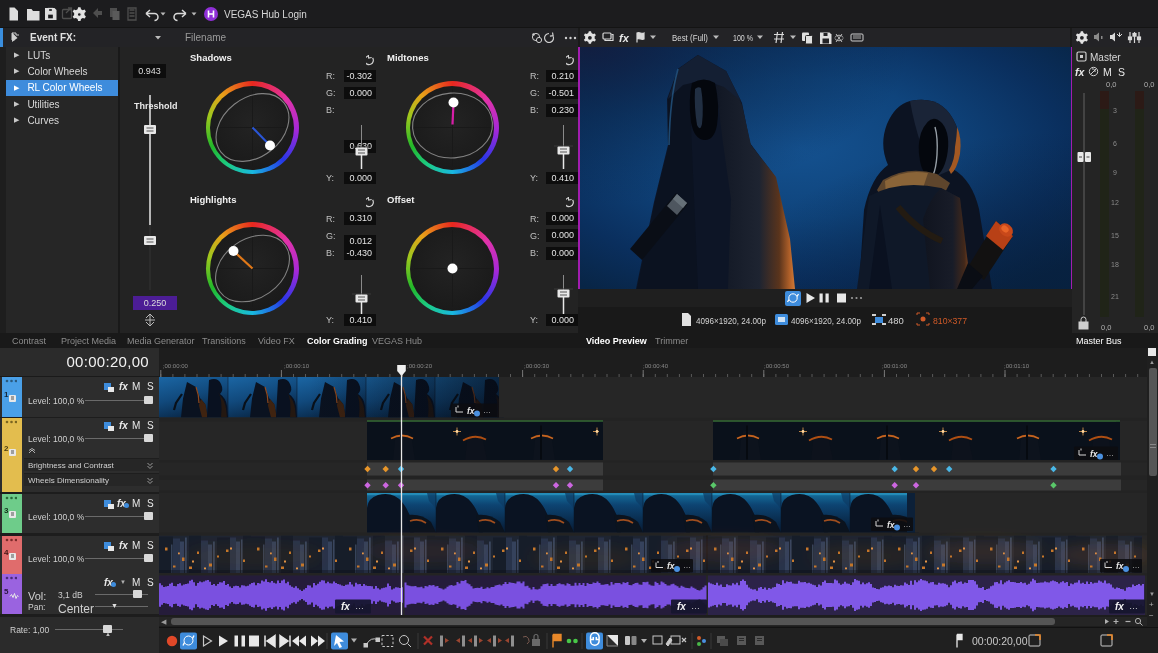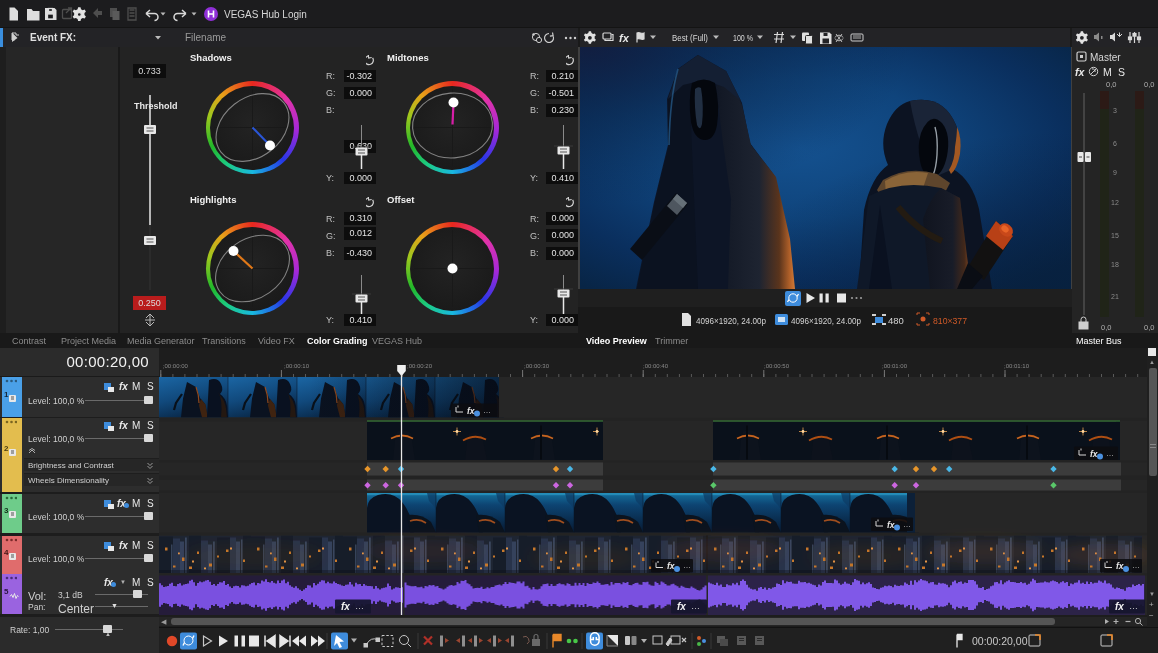--- a/index.html
+++ b/index.html
@@ -109,40 +109,47 @@
           <rect x="1137.5" y="9" width="3" height="2.6" fill="#d8d8d8"></rect>
         </g>
   </g>
  </svg>
 </div>
 <div class="abs" style="left:0;top:28px;width:3px;height:19px;background:#3a8ede;"></div>
 <div class="abs" style="left:578px;top:28px;width:2px;height:19px;background:#1a1a1a;"></div>
 <div class="abs" style="left:1070px;top:28px;width:2px;height:19px;background:#1a1a1a;"></div>
 
 <div class="abs" id="sidebar" style="left:0;top:47px;width:118px;height:286px;background:#262626;font-size:10px;color:#d8d8d8;">
+ <div style="position:absolute;left:6px;top:0px;width:112px;">
+  <div style="height:16.3px;display:flex;align-items:center;"><span style="margin:0 8px 0 8px;color:#c8c8c8;font-size:7px;">▶</span>LUTs</div>
+  <div style="height:16.3px;display:flex;align-items:center;"><span style="margin:0 8px 0 8px;color:#c8c8c8;font-size:7px;">▶</span>Color Wheels</div>
+  <div style="height:16.3px;display:flex;align-items:center;background:#3e8cdc;color:#fff;"><span style="margin:0 8px 0 8px;color:#fff;font-size:7px;">▶</span>RL Color Wheels</div>
+  <div style="height:16.3px;display:flex;align-items:center;"><span style="margin:0 8px 0 8px;color:#c8c8c8;font-size:7px;">▶</span>Utilities</div>
+  <div style="height:16.3px;display:flex;align-items:center;"><span style="margin:0 8px 0 8px;color:#c8c8c8;font-size:7px;">▶</span>Curves</div>
+ </div>
  <div style="position:absolute;left:0;top:0;width:6px;height:286px;background:#1e1e1e;"></div>
 </div>
 <div class="abs" id="threshcol" style="left:118px;top:47px;width:67px;height:286px;background:#232323;border-left:2px solid #191919;">
  <div class="abs" style="left:14px;top:6px;font-size:9px;font-weight:bold;color:#e8e8e8;margin-top:48px;">Threshold</div>
- <div class="abs" style="left:13px;top:17px;width:33px;height:14px;background:#0d0d0d;color:#dcdcdc;font-size:9px;text-align:center;line-height:14px;">0.733</div>
+ <div class="abs" style="left:13px;top:17px;width:33px;height:14px;background:#0d0d0d;color:#dcdcdc;font-size:9px;text-align:center;line-height:14px;">0.943</div>
  <svg class="abs" style="left:0;top:0;" width="67" height="286" viewBox="0 0 67 286">
   <line x1="30" y1="48" x2="30" y2="178" stroke="#e8e8e8" stroke-width="1.5"></line>
   <line x1="30" y1="178" x2="30" y2="243" stroke="#2f2f2f" stroke-width="1.5"></line>
   <g>
    <rect x="24" y="78" width="12" height="9" fill="#e8e8e8" rx="1"></rect>
         <path d="M26.5 81 h7 M26.5 84 h7" stroke="#555"></path>
    <rect x="24" y="189" width="12" height="9" fill="#e8e8e8" rx="1"></rect>
         <path d="M26.5 192 h7 M26.5 195 h7" stroke="#555"></path>
   </g>
   <g stroke="#b9b9b9" fill="#b9b9b9">
    <path d="M30 268 v10 M26 271 l4-4 4 4 M26 275 l4 4 4-4" fill="none"></path>
    <line x1="25" y1="273" x2="35" y2="273"></line>
   </g>
  </svg>
- <div class="abs" style="left:13px;top:249px;width:33px;height:14px;background:#b91c1c;color:#dcdcdc;font-size:9px;text-align:center;line-height:14px;">0.250</div>
+ <div class="abs" style="left:13px;top:249px;width:44px;height:14px;background:#4c1d95;color:#dcdcdc;font-size:9px;text-align:center;line-height:14px;">0.250</div>
 </div>
 <div class="abs" id="wheels" style="left:185px;top:47px;width:393px;height:286px;background:#232323;overflow:hidden;">
  <style>
  .wtitle{position:absolute;font-size:9.5px;font-weight:bold;color:#f0f0f0;}
  .vlab{position:absolute;width:14px;text-align:left;font-size:9px;color:#c0c0c0;}
  .vbox{position:absolute;width:32px;height:12.5px;background:#0d0d0d;color:#e4e4e4;font-size:9px;text-align:right;line-height:12.5px;padding-right:4px;}
  .ring{position:absolute;width:93px;height:93px;border-radius:50%;background:conic-gradient(from 0deg,#e8281e,#e233a8 14%,#a428d8 26%,#2637e8 38%,#19b8e0 50%,#1ccc8a 59%,#22b829 68%,#9ec81e 79%,#e8a219 88%,#e8281e);}
  .ring .inner{position:absolute;left:4.5px;top:4.5px;width:84px;height:84px;border-radius:50%;background:radial-gradient(circle at 50% 45%,#232323,#1a1a1a 75%);}
  .reset{position:absolute;width:12px;height:12px;}
  </style>
@@ -214,21 +221,21 @@
     </div>
  <svg class="abs" style="left:20.5px;top:175px;" width="93" height="93">
   <path d="M46.5 8 v77 M8 46.5 h77" stroke="#191919"></path>
   <ellipse cx="46.5" cy="46.5" rx="40" ry="29.5" transform="rotate(-35 46.5 46.5)" fill="none" stroke="#b8b8b8" stroke-opacity=".65" stroke-width="1.1"></ellipse>
   <line x1="46.5" y1="46.5" x2="27.5" y2="29" stroke="#e07818" stroke-width="2.2"></line>
   <circle cx="27.5" cy="29" r="5" fill="#fff"></circle>
  </svg>
  <div class="vlab" style="left:141px;top:166.5px;">R:</div>
     <div class="vbox" style="left:159px;top:165px;">0.310</div>
  <div class="vlab" style="left:141px;top:184px;">G:</div>
-    <div class="vbox" style="left:159px;top:180px;">0.012</div>
+    <div class="vbox" style="left:159px;top:188px;">0.012</div>
  <div class="vlab" style="left:141px;top:201px;">B:</div>
     <div class="vbox" style="left:159px;top:200px;">-0.430</div>
  <svg class="abs" style="left:165px;top:226px;" width="24" height="50">
   <line x1="11.5" y1="2" x2="11.5" y2="46" stroke="#8a8a8a" stroke-width="1"></line>
   <line x1="11.5" y1="25" x2="11.5" y2="46" stroke="#e8e8e8" stroke-width="1.5"></line>
   <line x1="2" y1="21" x2="21" y2="21" stroke="#3a3a3a"></line>
   <rect x="5.5" y="21.5" width="12" height="8" fill="#e8e8e8" rx="1"></rect>
       <path d="M8 24 h7 M8 27 h7" stroke="#555"></path>
  </svg>
  <div class="vlab" style="left:141px;top:268px;">Y:</div>
@@ -254,21 +261,21 @@
  <svg class="abs" style="left:367px;top:226px;" width="24" height="50">
   <line x1="11.5" y1="2" x2="11.5" y2="46" stroke="#8a8a8a" stroke-width="1"></line>
   <line x1="11.5" y1="20" x2="11.5" y2="46" stroke="#e8e8e8" stroke-width="1.5"></line>
   <line x1="2" y1="16" x2="21" y2="16" stroke="#3a3a3a"></line>
   <rect x="5.5" y="16.5" width="12" height="8" fill="#e8e8e8" rx="1"></rect>
       <path d="M8 19 h7 M8 22 h7" stroke="#555"></path>
  </svg>
  <div class="vlab" style="left:345px;top:268px;">Y:</div>
     <div class="vbox" style="left:361px;top:266.6px;">0.000</div>
 </div>
-<div class="abs" id="videopanel" style="left:578px;top:47px;width:494px;height:286px;background:#404040;">
+<div class="abs" id="videopanel" style="left:578px;top:47px;width:494px;height:286px;background:#a21caf;">
 
  <svg class="abs" style="left:2px;top:0;" width="491" height="242" viewBox="0 0 491 242">
   <defs>
    <radialGradient id="vbg" cx="45%" cy="42%" r="72%">
     <stop offset="0%" stop-color="#14518f"></stop>
           <stop offset="40%" stop-color="#0f447c"></stop>
           <stop offset="75%" stop-color="#0a2f5e"></stop>
           <stop offset="100%" stop-color="#082546"></stop>
    </radialGradient>
    <radialGradient id="vtl" cx="2%" cy="0%" r="65%">

